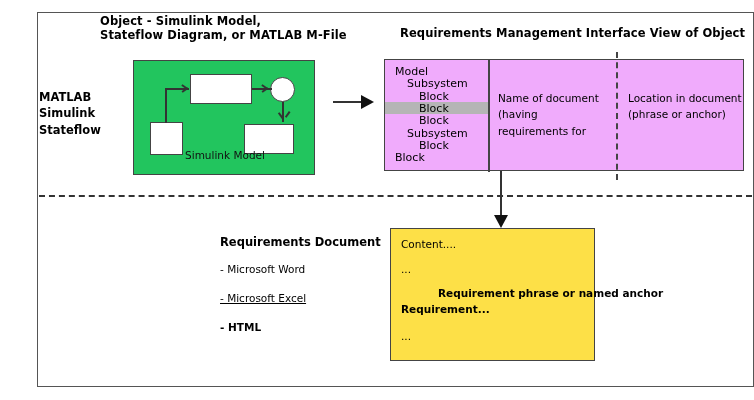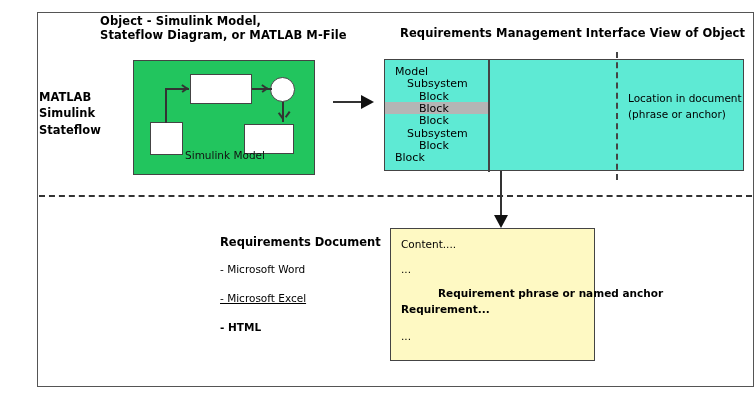--- a/index.html
+++ b/index.html
@@ -58,21 +58,21 @@
   .vh i{position:absolute;display:block;width:7px;height:1.6px;background:#333;}
 
   
   .big-arrow-line{left:318px;top:101px;width:30px;height:2px;}
   .big-arrow-head{left:346px;top:95px;
      border-top:7px solid transparent;border-bottom:7px solid transparent;border-left:13px solid #111;}
 
   
   .rmi-box{
     position:absolute;left:369px;top:59px;width:360px;height:112px;
-    border:1.6px solid #444;box-sizing:border-box;background:#5eead4;
+    border:1.6px solid #444;box-sizing:border-box;background:#f0abfc;
   }
   .rmi-sep-solid{position:absolute;left:103px;top:0;width:1.6px;height:112px;background:#444;}
   .rmi-sep-dash{
     position:absolute;left:231px;top:-8px;width:0;height:128px;
     border-left:2px dashed #444;
   }
   
   .tree{position:absolute;left:0;top:5px;width:103px;font-size:11px;line-height:1.03;}
   .tree-row{position:relative;white-space:pre;padding:1px 0 0 0;}
   .tree-row span{display:inline-block;}
@@ -98,21 +98,21 @@
   
   .req-title{left:205px;top:235px;font-size:11.5px;font-weight:bold;}
   .req-item{font-size:10.5px;left:205px;}
   .req-i0{top:263px;}
   .req-i1{top:292px;text-decoration:underline;}
   .req-i2{top:321px;font-weight:bold;}
 
   
   .doc-box{
     position:absolute;left:375px;top:228px;width:205px;height:133px;
-    border:1.6px solid #444;box-sizing:border-box;background:#fef9c3;
+    border:1.6px solid #444;box-sizing:border-box;background:#fde047;
   }
   .doc-line{position:absolute;left:10px;font-size:10.5px;white-space:nowrap;}
   .dl0{top:9px;}
   .dl1{top:34px;}
   .dl2{top:58px;font-weight:bold;margin-left:37px;}
   .dl3{top:74px;font-weight:bold;}
   .dl4{top:101px;}
 </style>
 </head>
 <body>
@@ -168,20 +168,21 @@
       <div class="tree-row ind2 sel"><span>Block</span></div>
       <div class="tree-row ind2"><span>Block</span></div>
       <div class="tree-row ind1"><span>Subsystem</span></div>
       <div class="tree-row ind2"><span>Block</span></div>
       <div class="tree-row ind0"><span>Block</span></div>
     </div>
 
     <div class="rmi-sep-solid"></div>
     <div class="rmi-sep-dash"></div>
 
+    <div class="rmi-mid"><span>Name of document</span><br><span>(having</span><br><span>requirements for</span></div>
 
     <div class="rmi-right"><span>Location in document</span><br><span>(phrase or anchor)</span></div>
   </div>
 
   <div class="ln lnv down-line"></div>
   <div class="ah down-head"></div>
 
   <div class="hdiv"></div>
 
   <div class="txt req-title">Requirements Document</div>

